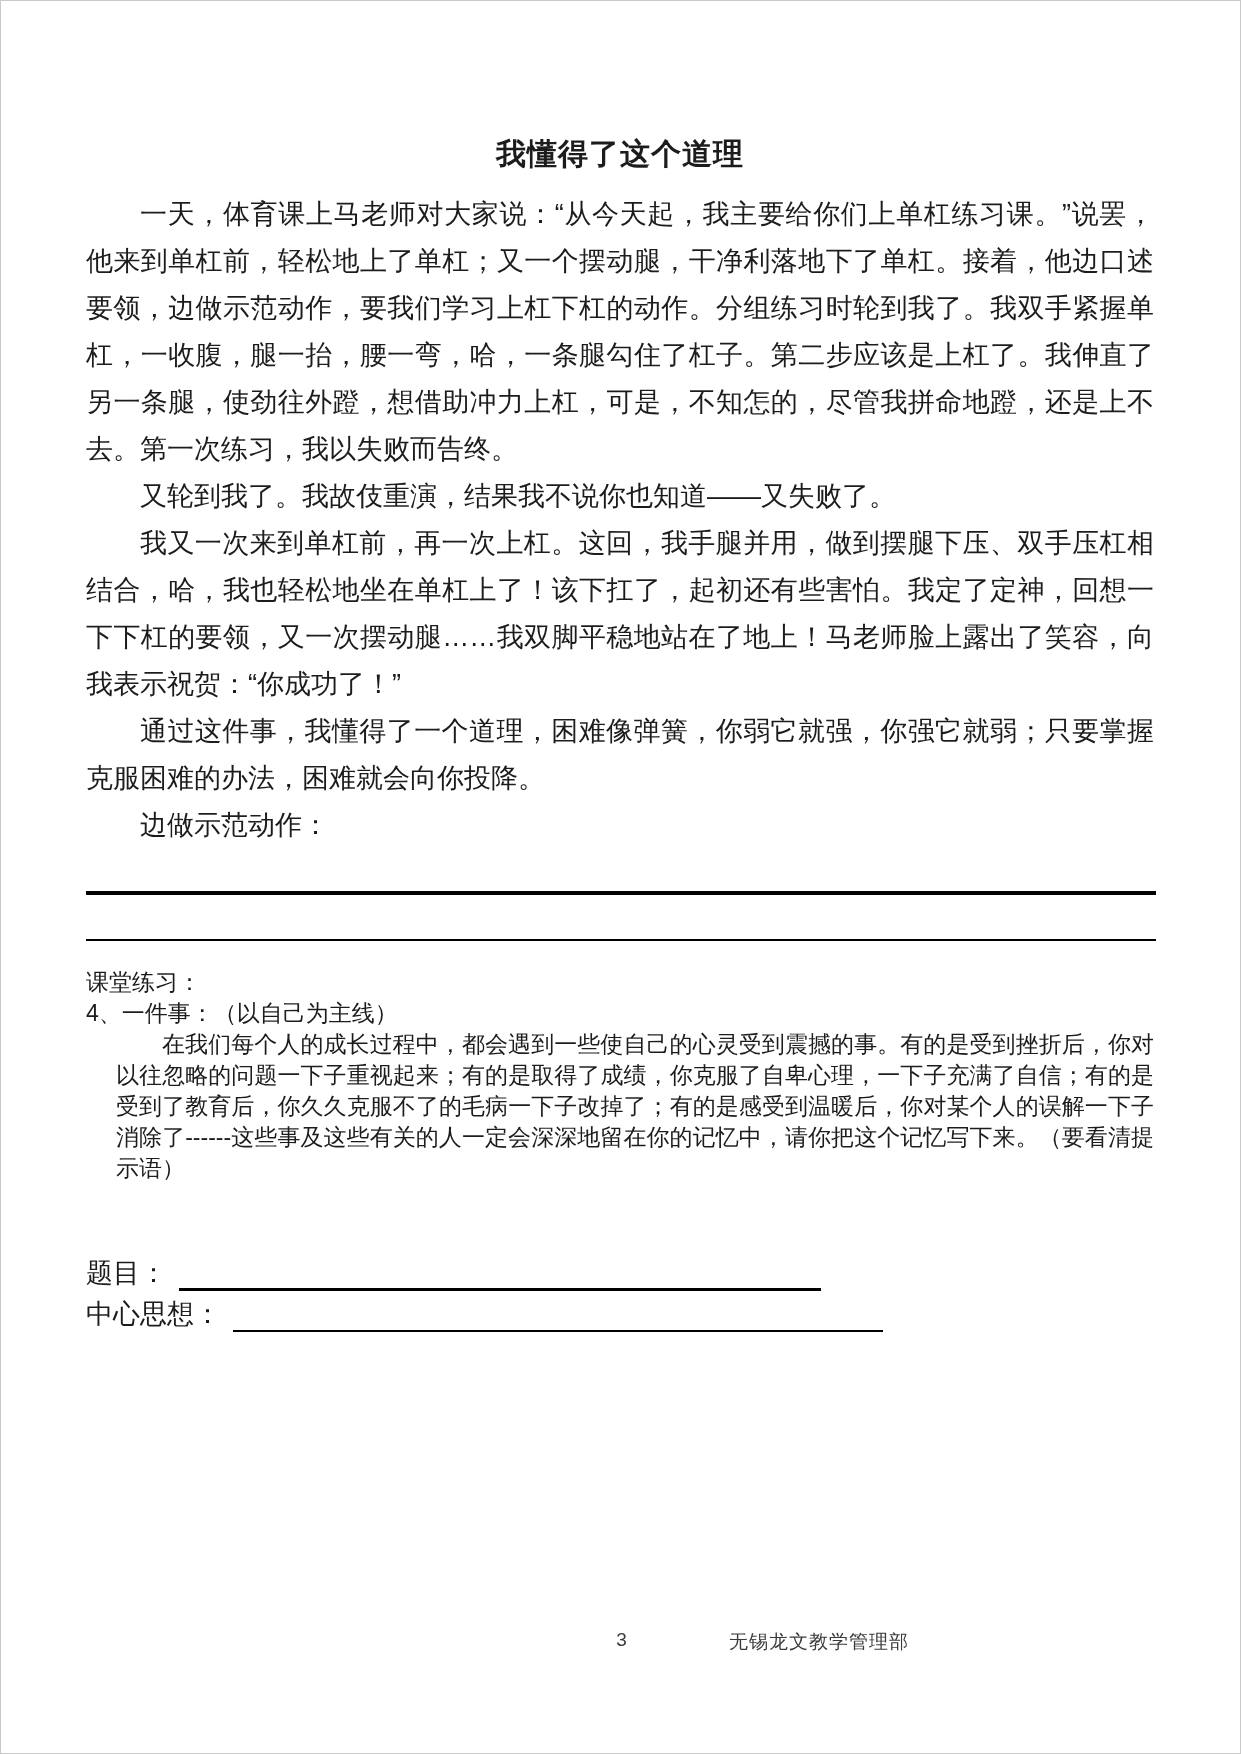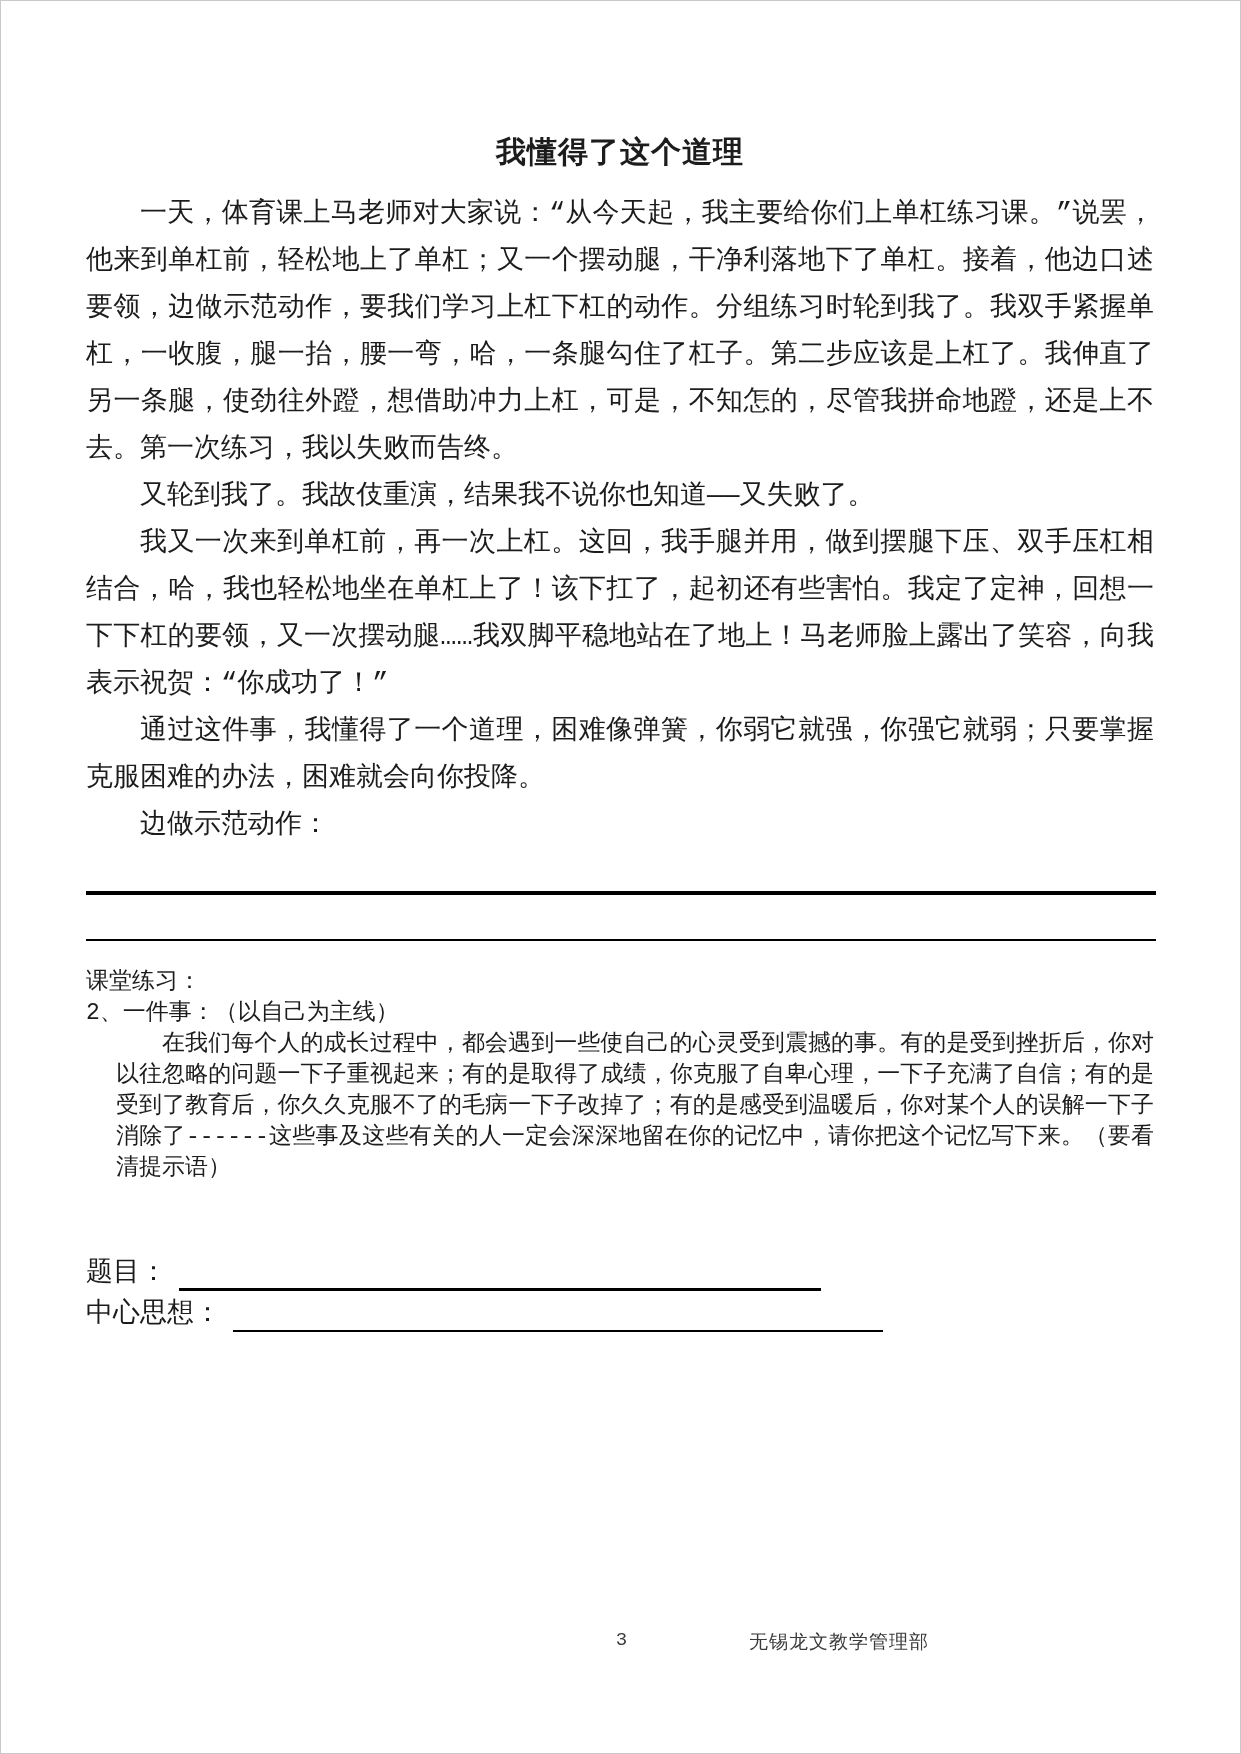--- a/index.html
+++ b/index.html
@@ -10,21 +10,21 @@
   .page {
     position: relative;
     width: 1241px;
     height: 1754px;
     margin: 0 auto;
     background: #ffffff;
     box-sizing: border-box;
     border: 1px solid #c9c9c9;
     padding: 138px 86px 0 85px;
     overflow: hidden;
-    font-family: Liberation Mono, monospace;
+    font-family: Liberation Sans, sans-serif;
     color: #1c1c1c;
   }
   .doc-title {
     margin: 0;
     font-size: 30px;
     font-weight: bold;
     text-align: center;
     line-height: 1;
     letter-spacing: 1px;
   }
@@ -106,21 +106,21 @@
     color: #3a3a3a;
   }
   .footer .page-number {
     position: absolute;
     left: 0;
     right: 0;
     text-align: center;
   }
   .footer .department {
     position: absolute;
-    left: 748px;
+    left: 728px;
     letter-spacing: 1px;
   }
 </style>
 </head>
 <body>
 
 <div class="page">
 
   <h1 class="doc-title">我懂得了这个道理</h1>
 
@@ -130,21 +130,21 @@
     <p>我又一次来到单杠前，再一次上杠。这回，我手腿并用，做到摆腿下压、双手压杠相结合，哈，我也轻松地坐在单杠上了！该下扛了，起初还有些害怕。我定了定神，回想一下下杠的要领，又一次摆动腿……我双脚平稳地站在了地上！马老师脸上露出了笑容，向我表示祝贺：“你成功了！”</p>
     <p>通过这件事，我懂得了一个道理，困难像弹簧，你弱它就强，你强它就弱；只要掌握克服困难的办法，困难就会向你投降。</p>
     <p class="comment-prompt">边做示范动作：</p>
   </div>
 
   <div class="divider-thick"></div>
   <div class="divider-thin"></div>
 
   <div class="classwork">
     <p class="cw-heading">课堂练习：</p>
-    <p class="cw-item">2、一件事：（以自己为主线）</p>
+    <p class="cw-item">4、一件事：（以自己为主线）</p>
     <p class="cw-body">在我们每个人的成长过程中，都会遇到一些使自己的心灵受到震撼的事。有的是受到挫折后，你对以往忽略的问题一下子重视起来；有的是取得了成绩，你克服了自卑心理，一下子充满了自信；有的是受到了教育后，你久久克服不了的毛病一下子改掉了；有的是感受到温暖后，你对某个人的误解一下子消除了------这些事及这些有关的人一定会深深地留在你的记忆中，请你把这个记忆写下来。（要看清提示语）</p>
   </div>
 
   <div class="outline">
 
     <div class="field-row">
       <span class="field-label">题目：</span>
       <span class="blank blank-title"></span>
     </div>
 

